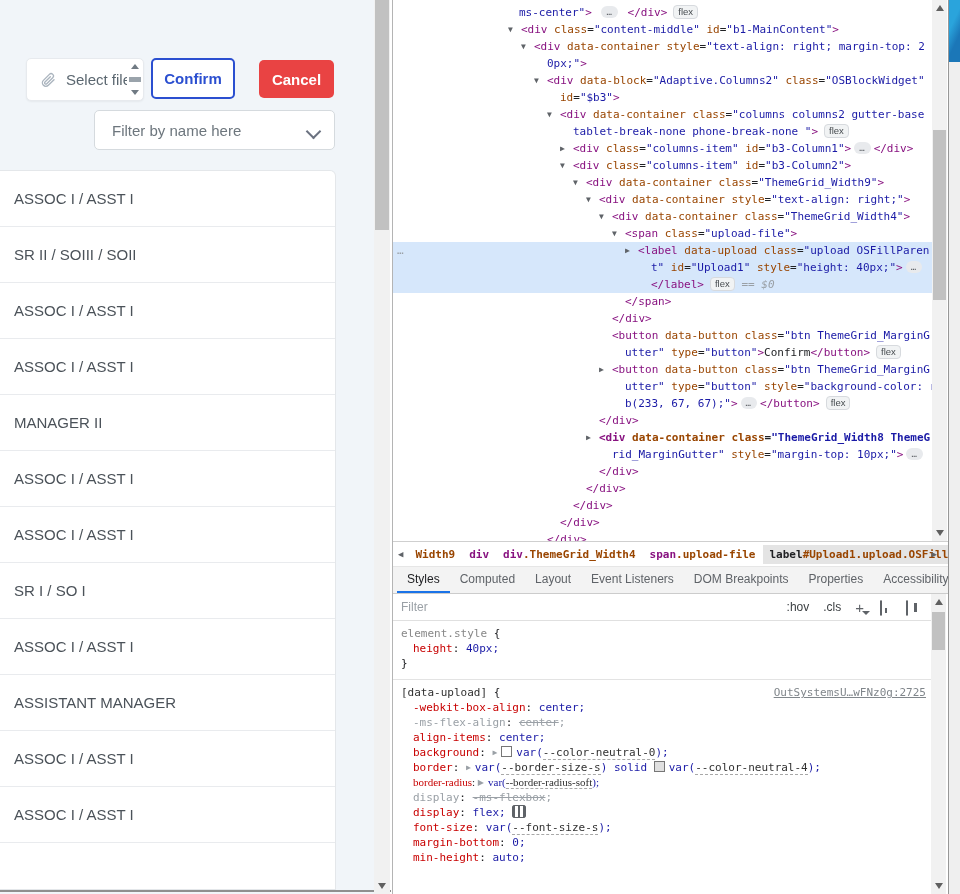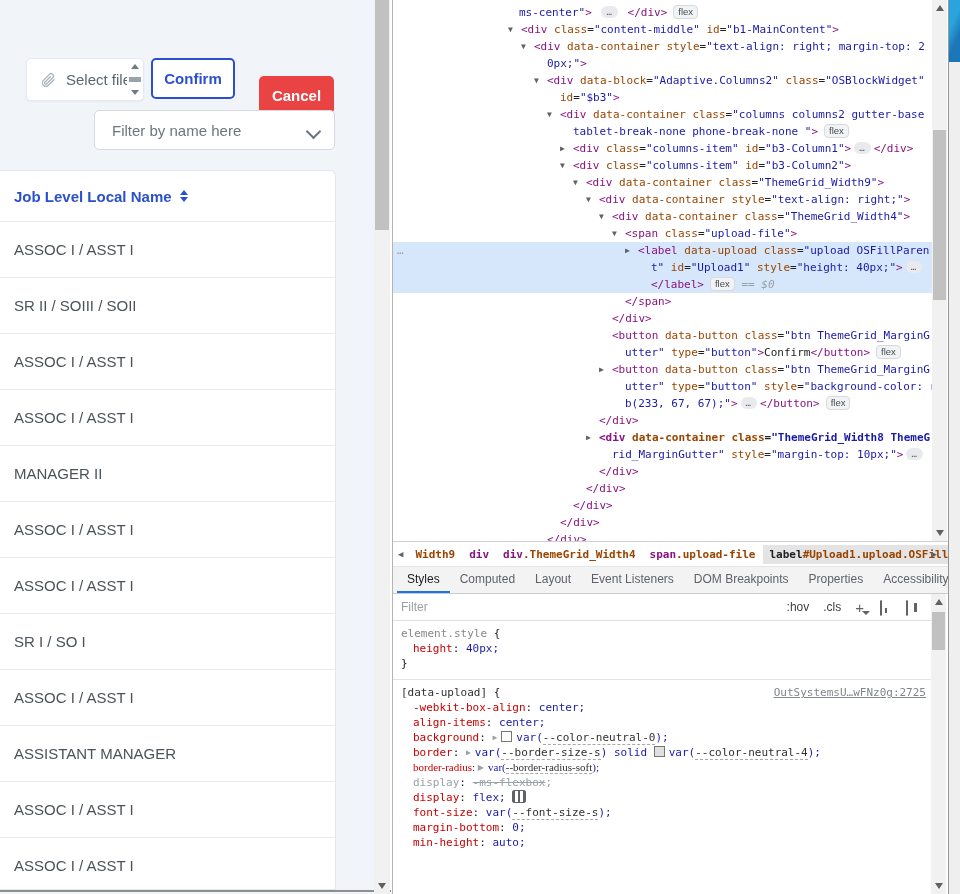--- a/index.html
+++ b/index.html
@@ -13,21 +13,21 @@
   .file-box .clip{margin-left:13px;width:16px;height:16px;flex:0 0 auto;}
   .file-label{margin-left:10px;font-size:15px;color:#5b6770;white-space:nowrap;overflow:hidden;}
   .spinner{position:absolute;right:1px;top:1px;width:15px;height:39px;background:#fff;
     display:flex;flex-direction:column;align-items:center;justify-content:space-between;padding:4px 0;box-sizing:border-box;}
   .spin-up{width:0;height:0;border-left:4px solid transparent;border-right:4px solid transparent;border-bottom:5px solid #707a83;}
   .spin-bar{width:12px;height:5px;background:#9aa3ab;}
   .spin-dn{width:0;height:0;border-left:4px solid transparent;border-right:4px solid transparent;border-top:5px solid #707a83;}
   .confirm-btn{position:absolute;left:151px;top:58px;width:84px;height:41px;background:#fff;
     border:2px solid #2b4fd0;border-radius:5px;color:#2b4fd0;font-weight:700;font-size:15px;
     font-family:"Liberation Sans",sans-serif;cursor:pointer;}
-  .cancel-btn{position:absolute;left:259px;top:76px;width:75px;height:38px;border:none;
+  .cancel-btn{position:absolute;left:259px;top:60px;width:75px;height:38px;border:none;
     border-radius:5px;color:#fff;font-weight:700;font-size:15px;font-family:"Liberation Sans",sans-serif;cursor:pointer;}
   .filter-select{position:absolute;left:94px;top:110px;width:241px;height:40px;background:#fff;
     border:1px solid #d5dade;border-radius:5px;display:flex;align-items:center;box-sizing:border-box;
     padding-left:17px;color:#6d767d;font-size:15px;cursor:pointer;}
   .chev{position:absolute;right:15px;top:15px;width:9px;height:9px;border-right:2px solid #6b7280;
     border-bottom:2px solid #6b7280;transform:rotate(45deg);}
   .card{position:absolute;left:0;top:170px;width:336px;height:720px;background:#fff;
     border:1px solid #e4e7ea;border-left:none;border-radius:0 6px 0 0;overflow:hidden;box-sizing:border-box;}
   .card-header{height:50px;border-bottom:1px solid #e9ebee;display:flex;align-items:center;
     padding-left:14px;color:#2b50cc;font-weight:700;font-size:15px;cursor:pointer;}
@@ -133,27 +133,20 @@
 
   <button class="confirm-btn">Confirm</button>
   <button class="cancel-btn" id="cancelBtn" style="background: rgb(233, 67, 67);">Cancel</button>
 
   <div class="filter-select">
     <span>Filter by name here</span>
     <span class="chev"></span>
   </div>
 
   <div class="card">
-    <div class="card-header">
-      <span>Job Level Local Name</span>
-      <span class="sort">
-          <i class="u"></i>
-          <i class="d"></i>
-        </span>
-    </div>
     <div id="rows">
         <div class="row">ASSOC I / ASST I</div>
         <div class="row">SR II / SOIII / SOII</div>
         <div class="row">ASSOC I / ASST I</div>
         <div class="row">ASSOC I / ASST I</div>
         <div class="row">MANAGER II</div>
         <div class="row">ASSOC I / ASST I</div>
         <div class="row">ASSOC I / ASST I</div>
         <div class="row">SR I / SO I</div>
         <div class="row">ASSOC I / ASST I</div>
@@ -249,20 +242,21 @@
     <span class="fb-icon"><span class="sidepanel"></span></span>
   </div>
 
   <div class="stylespane" id="stylespane">
       <div class="sline" style="padding-left: 8px;"><span class="tk-sel">element.style</span><span class="tk-plain"> {</span></div>
       <div class="sline" style="padding-left: 20px;"><span class="tk-prop">height</span><span class="tk-plain">: </span><span class="tk-val">40px;</span></div>
       <div class="sline" style="padding-left: 8px;"><span class="tk-plain">}</span></div>
       <div class="sdivider"></div>
       <div class="sline" style="padding-left: 8px;"><span class="tk-dsel">[data-upload]</span><span class="tk-plain"> {</span><span class="src-link">OutSystemsU…wFNz0g:2725</span></div>
       <div class="sline" style="padding-left: 20px;"><span class="tk-prop">-webkit-box-align</span><span class="tk-plain">: </span><span class="tk-val">center;</span></div>
+      <div class="sline" style="padding-left: 20px;"><span class="tk-gray">-ms-flex-align</span><span class="tk-plain">: </span><span class="tk-gray tk-s">center</span><span class="tk-gray">;</span></div>
       <div class="sline" style="padding-left: 20px;"><span class="tk-prop">align-items</span><span class="tk-plain">: </span><span class="tk-val">center;</span></div>
       <div class="sline" style="padding-left: 20px;"><span class="tk-prop">background</span><span class="tk-plain">: </span><span class="tk-exp">▶</span><span class="sw" style="background: rgb(255, 255, 255);"></span><span class="tk-val">var(</span><span class="tk-vvar">--color-neutral-0</span><span class="tk-val">);</span></div>
       <div class="sline" style="padding-left: 20px;"><span class="tk-prop">border</span><span class="tk-plain">: </span><span class="tk-exp">▶</span><span class="tk-val">var(</span><span class="tk-vvar">--border-size-s</span><span class="tk-val">) solid </span><span class="sw" style="background: rgb(224, 224, 224);"></span><span class="tk-val">var(</span><span class="tk-vvar">--color-neutral-4</span><span class="tk-val">);</span></div>
       <div class="sline" style="padding-left: 20px; font-family: Liberation Serif, serif;"><span class="tk-prop">border-radius</span><span class="tk-plain">: </span><span class="tk-exp">▶</span><span class="tk-val">var(</span><span class="tk-vvar">--border-radius-soft</span><span class="tk-val">);</span></div>
       <div class="sline" style="padding-left: 20px;"><span class="tk-gray">display</span><span class="tk-plain">: </span><span class="tk-gray tk-s">-ms-flexbox</span><span class="tk-gray">;</span></div>
       <div class="sline" style="padding-left: 20px;"><span class="tk-prop">display</span><span class="tk-plain">: </span><span class="tk-val">flex;</span><span class="flexicon"></span></div>
       <div class="sline" style="padding-left: 20px;"><span class="tk-prop">font-size</span><span class="tk-plain">: </span><span class="tk-val">var(</span><span class="tk-vvar">--font-size-s</span><span class="tk-val">);</span></div>
       <div class="sline" style="padding-left: 20px;"><span class="tk-prop">margin-bottom</span><span class="tk-plain">: </span><span class="tk-val">0;</span></div>
       <div class="sline" style="padding-left: 20px;"><span class="tk-prop">min-height</span><span class="tk-plain">: </span><span class="tk-val">auto;</span></div>
     </div>

